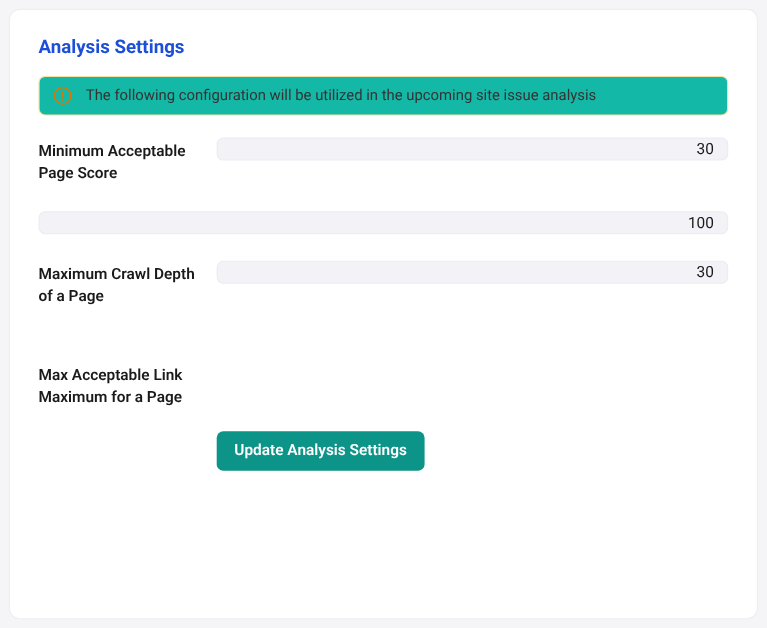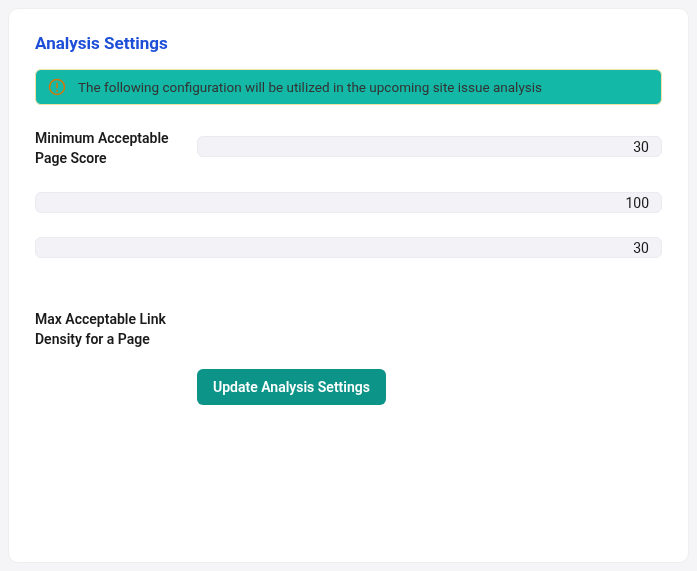--- a/index.html
+++ b/index.html
@@ -50,21 +50,21 @@
       font-size: 13.5px;
       color: #333;
     }
     .form-rows {
       display: flex;
       flex-direction: column;
       gap: 24px;
     }
     .form-row {
       display: flex;
-      align-items: center;
+      align-items: flex-start;
       gap: 14px;
     }
     .form-label {
       width: 148px;
       flex-shrink: 0;
       font-size: 14px;
       font-weight: 600;
       color: #1a1a1a;
       line-height: 1.4;
       padding-top: 4px;
@@ -121,28 +121,29 @@
       <label class="form-label">Minimum Acceptable Page Score</label>
       <input class="form-input" type="text" value="30" style="">
     </div>
 
     <div class="form-row">
       <input class="form-input" type="text" value="100" style="">
     </div>
 
 
     <div class="form-row">
+      <label class="form-label">Maximum Crawl Depth of a Page</label>
       <input class="form-input" type="text" value="30" style="">
     </div>
 
     <div class="form-row">
     </div>
 
     <div class="form-row">
-      <label class="form-label">Max Acceptable Link Density for a Page</label>
+      <label class="form-label">Max Acceptable Link Maximum for a Page</label>
     </div>
 
   </div>
 
   <div class="actions">
     <button class="btn-primary">Update Analysis Settings</button>
   </div>
 </div>
 
 </body></html>

